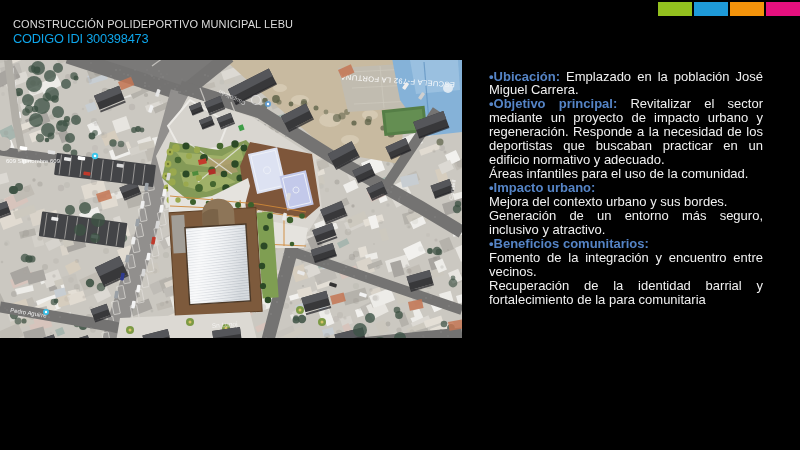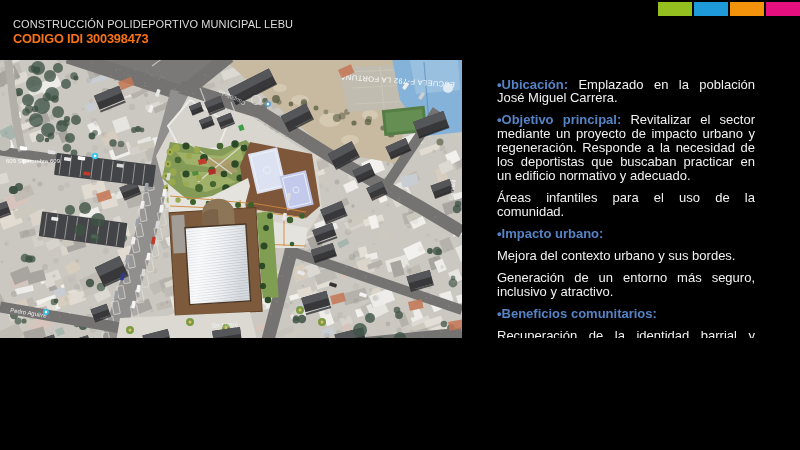--- a/index.html
+++ b/index.html
@@ -1,29 +1,29 @@
 <!DOCTYPE html>
 <html lang="es"><head>
 <meta charset="utf-8">
 <style>
   html,body{margin:0;padding:0;background:#000;}
   #slide{position:relative;width:800px;height:338px;background:#000;overflow:hidden;
          font-family:"Liberation Sans", sans-serif;}
   .sq{position:absolute;top:2px;width:34px;height:14px;}
   .bar{position:absolute;top:436px;height:14px;}
-  #txt p{margin:8px;}
+  #txt p{margin:0;}
   #txt .h{color:#5584c6;font-weight:bold;}
 </style>
 </head>
 <body>
 <div id="slide">
 
   <div style="position:absolute;left:13px;top:18px;color:#dcdcdc;font-size:11px;letter-spacing:0.1px;white-space:nowrap;">CONSTRUCCIÓN POLIDEPORTIVO MUNICIPAL LEBU</div>
 
-  <div style="position:absolute;left:13px;top:31px;color:#f97316;font-size:12.8px;font-weight:bold;letter-spacing:-0.2px;white-space:nowrap;">CODIGO IDI 300398473</div>
+  <div style="position:absolute;left:13px;top:31px;color:#0ea5e9;font-size:12.8px;font-weight:normal;letter-spacing:-0.2px;white-space:nowrap;">CODIGO IDI 300398473</div>
 
   <div class="sq" style="left:658px;background:#93c01f;"></div>
 
   <div class="sq" style="left:694px;background:#1e9ad8;"></div>
 
   <div class="sq" style="left:730px;background:#f3930b;"></div>
 
   <div class="sq" style="left:766px;background:#e5107e;"></div>
 
   <div style="position:absolute;left:0;top:60px;width:462px;height:343px;">
@@ -1815,20 +1815,21 @@
   </div>
 
   <div id="txt" style="position:absolute;left:489px;top:69.5px;width:274px;color:#f1f1f1;font-size:13px;line-height:13.95px;text-align:justify;">
     <p><span class="h">•Ubicación: </span>Emplazado en la población José Miguel Carrera.</p>
     <p><span class="h">•Objetivo principal: </span>Revitalizar el sector mediante un proyecto de impacto urbano y regeneración. Responde a la necesidad de los deportistas que buscaban practicar en un edificio normativo y adecuado.</p>
     <p>Áreas infantiles para el uso de la comunidad.</p>
     <p class="h">•Impacto urbano:</p>
     <p>Mejora del contexto urbano y sus bordes.</p>
     <p>Generación de un entorno más seguro, inclusivo y atractivo.</p>
     <p class="h">•Beneficios comunitarios:</p>
+    <p>Fomento de la integración y encuentro entre vecinos.</p>
     <p>Recuperación de la identidad barrial y fortalecimiento de la para comunitaria</p>
   </div>
 
   <div style="position:absolute;left:6px;top:389px;color:#e8e8e8;font-size:8.6px;letter-spacing:0.25px;white-space:nowrap;">EMPLAZAMIENTO&nbsp;&nbsp;POLIDEPORTIVO</div>
 
   <div class="bar" style="left:0;width:200px;background:#93c01f;"></div>
 
   <div class="bar" style="left:200px;width:200px;background:#1e9ad8;"></div>
 
   <div class="bar" style="left:400px;width:200px;background:#f3930b;"></div>

